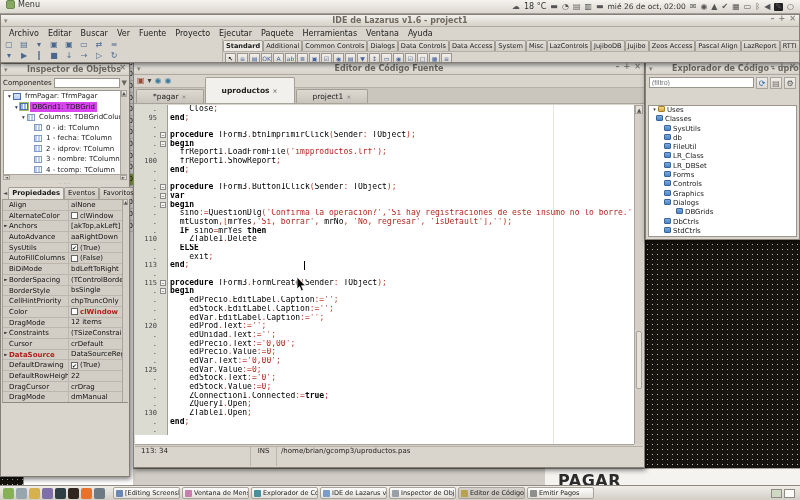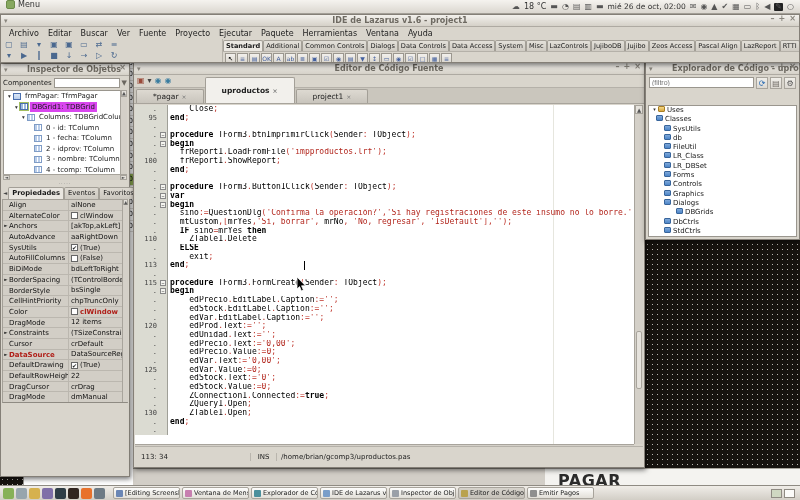--- a/index.html
+++ b/index.html
@@ -119,21 +119,21 @@
 .sym{color:#bf342a;}
 .caret{position:absolute;left:136px;top:0;width:1px;height:8.5px;background:#000;}
 #evsb{position:absolute;right:1px;top:42px;width:9px;height:339px;background:#d4d0c8;border-left:1px solid #a8a49c;font-size:5.5px;color:#555;text-align:center;}
 #evsb .gi{display:block;height:9px;border:1px solid #a8a49c;background:#e6e3dd;line-height:8px;}
 #evsb .th{position:absolute;left:1px;right:1px;top:226px;height:58px;background:#e6e3dd;border:1px solid #a8a49c;border-radius:2px;}
 #ehsb{position:absolute;left:1px;right:10px;top:381px;height:8px;background:#d4d0c8;border-top:1px solid #a8a49c;position:absolute;}
 #ehsb .gi{position:absolute;top:1px;width:8px;height:6px;border:1px solid #a8a49c;background:#e6e3dd;font-size:4.5px;line-height:5px;}
 #ehsb .le{left:0;}
 #ehsb .ri{right:0;}
 #ehsb .th{position:absolute;left:10px;top:1px;width:70px;height:6px;background:#e6e3dd;border:1px solid #a8a49c;border-radius:2px;}
-#estatus{position:absolute;left:1px;right:1px;bottom:1px;height:20px;background:#d9d5cc;border-top:1px solid #b5b1a9;display:flex;font-size:7px;align-items:center;color:#222;}
+#estatus{position:absolute;left:1px;right:1px;bottom:1px;height:20px;background:#d9d5cc;border-top:1px solid #b5b1a9;display:flex;font-size:7px;color:#222;}
 #estatus .c1{width:116px;padding-left:6px;border-right:1px solid #b9b5ad;}
 #estatus .c2{width:26px;text-align:center;border-right:1px solid #b9b5ad;}
 #estatus .c3{flex:1;padding-left:4px;white-space:nowrap;overflow:hidden;}
 
 
 #explorer{left:645px;top:62px;width:155px;height:178px;z-index:3;}
 #xtabs{height:13px;display:flex;align-items:flex-end;padding-left:2px;border-bottom:1px solid #a8a49c;}
 #xfilter{height:15px;display:flex;align-items:center;gap:2px;padding:0 3px;}
 #xfilter input{flex:1;height:11px;border:1px solid #9a968e;background:#fff;font-size:7px;color:#999;min-width:10px;padding-left:2px;}
 #xfilter .fic{width:12px;height:12px;border:1px solid #a8a49c;background:linear-gradient(#f0eee9,#dcd8d1);font-size:8px;line-height:11px;text-align:center;}

